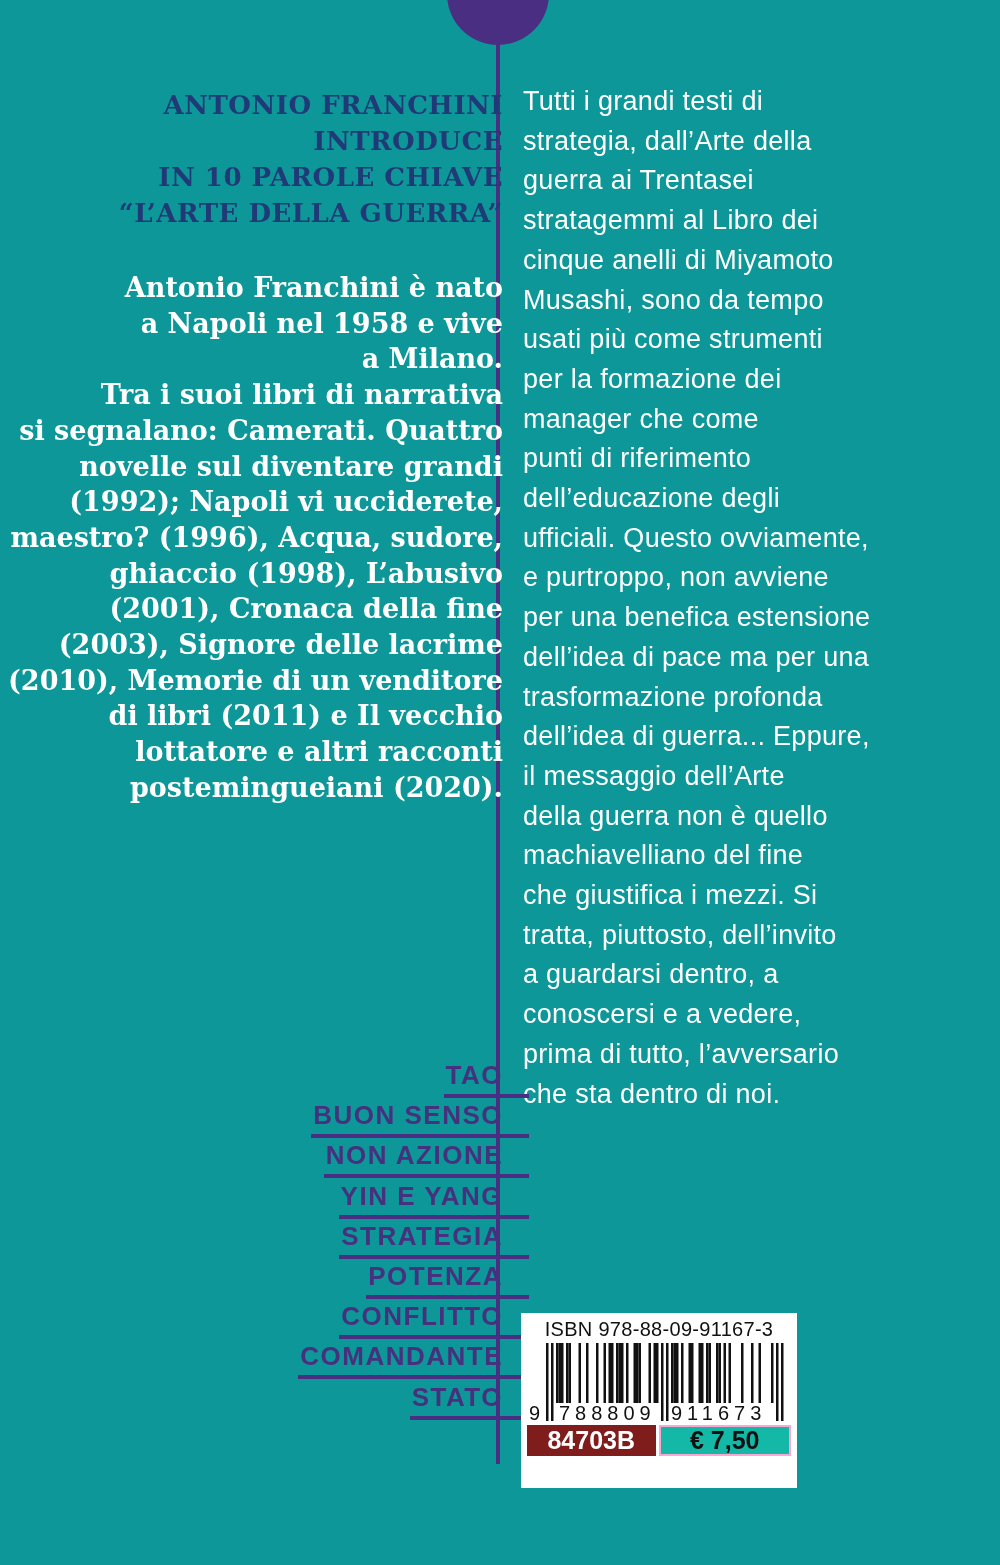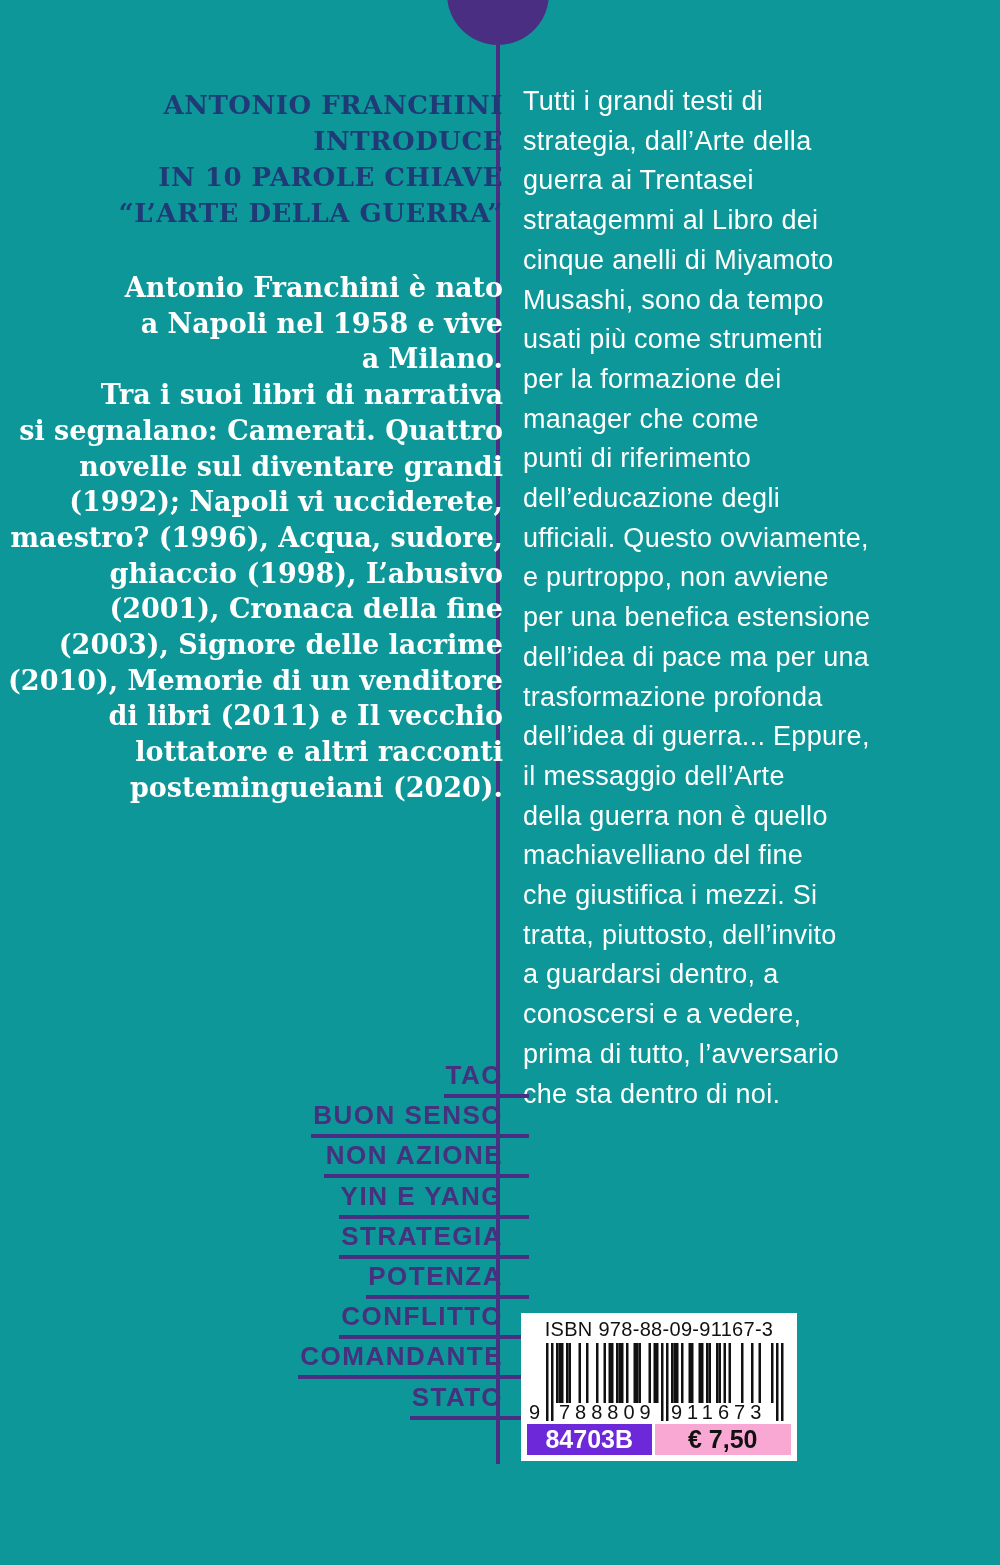--- a/index.html
+++ b/index.html
@@ -38,43 +38,43 @@
     color:var(--white); white-space:nowrap;
   }
   .keywords{ position:absolute; right:503px; top:1062px; }
   .kwrow{ height:40.2px; display:flex; justify-content:flex-end; align-items:flex-start; }
   .kw{
     font-weight:bold; font-size:26px; letter-spacing:1.5px; line-height:1;
     color:var(--kw); border-bottom:4px solid var(--purple);
     padding:0 26px 6px 2px; white-space:nowrap;
   }
   .barcode-label{
-    position:absolute; left:521px; top:1313px; width:276px; height:148px;
+    position:absolute; left:521px; top:1313px; width:276px; height:175px;
     background:#fff; box-sizing:border-box; padding:5px 6px 6px;
     display:flex; flex-direction:column;
   }
   .isbn-row{
     height:24px; text-align:center; color:#111;
     font-size:20px; letter-spacing:0.3px;
   }
   .bc-mid{ position:relative; height:82px; margin-top:1px; }
   .bc-mid svg{ position:absolute; top:0; left:19px; display:block; }
   .bc-digits span{
     position:absolute; color:#111; font-size:20px; bottom:0;
   }
   .d1{ left:2px; }
   .d2{ left:32px; letter-spacing:5px; }
   .d3{ left:144px; letter-spacing:5px; }
   .bc-row{ display:flex; height:31px; gap:3px; }
   .code-box{
-    flex:1; background:#6d28d9; color:#fff; font-weight:bold; font-size:25px;
+    flex:1; background:#7f1d1d; color:#fff; font-weight:bold; font-size:25px;
     display:flex; align-items:center; justify-content:center;
   }
   .price-box{
-    flex:1; background:#f9a8d4; border:6px solid #f9a8d4; box-sizing:border-box;
+    flex:1; background:#14b8a6; border:2px solid #f9a8d4; box-sizing:border-box;
     color:#111; font-weight:bold; font-size:25px;
     display:flex; align-items:center; justify-content:center;
   }
   .line{ white-space:nowrap; }
 </style>
 </head>
 <body>
 
 <div class="cover">
   <div class="circle"></div>

